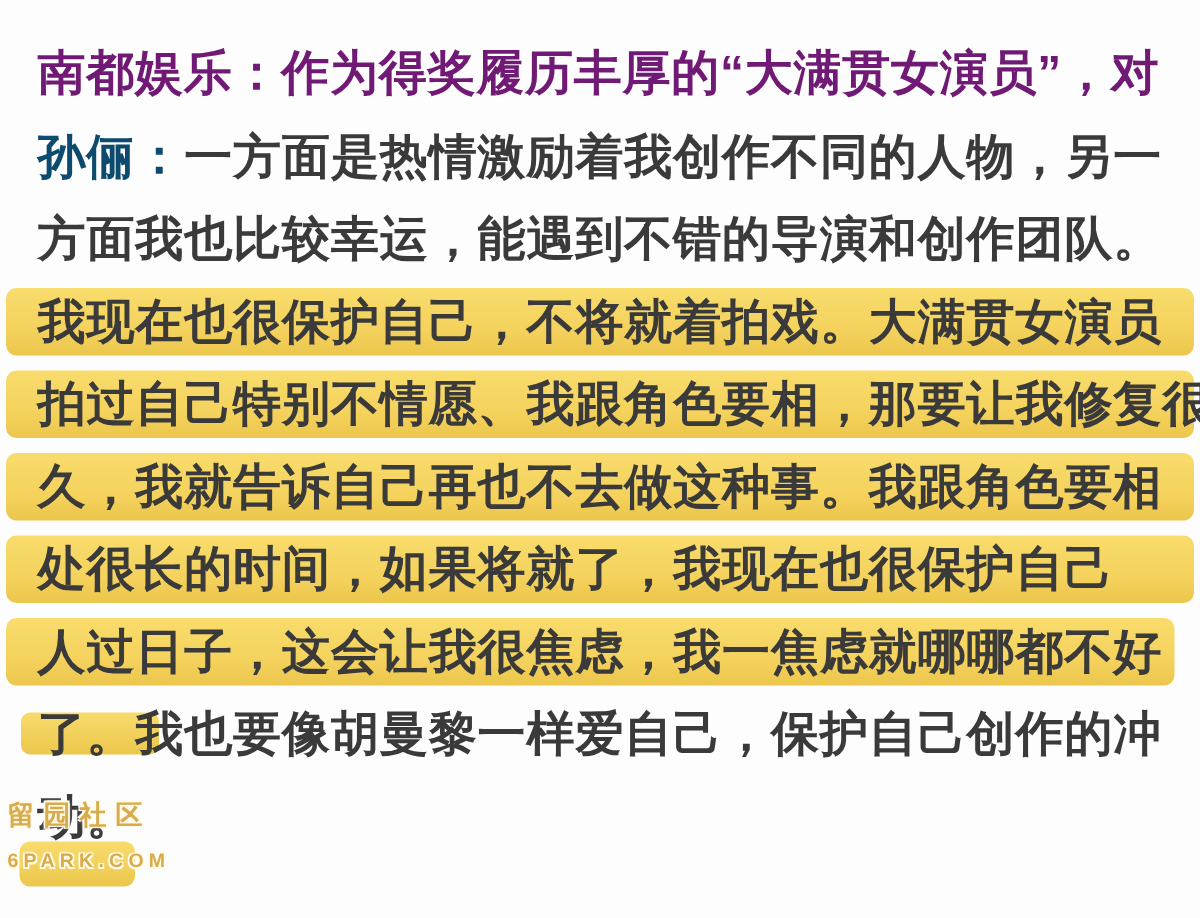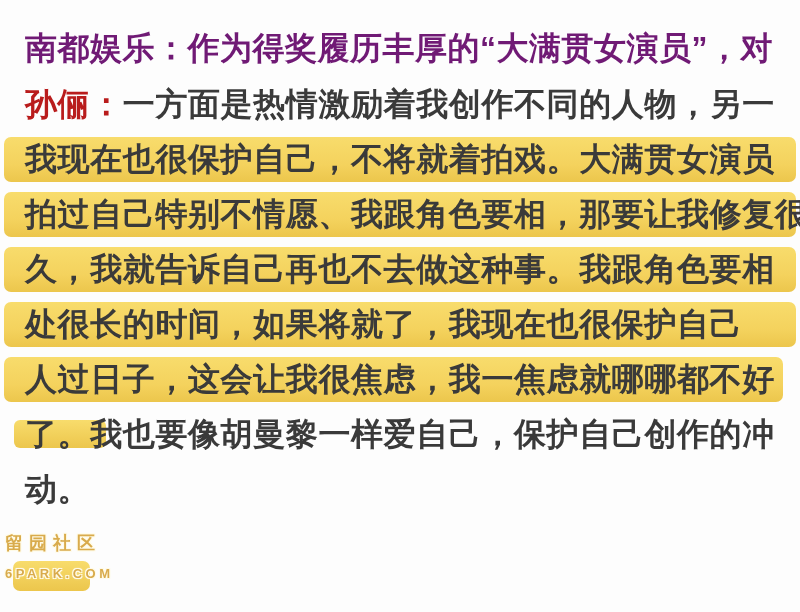--- a/index.html
+++ b/index.html
@@ -31,21 +31,21 @@
     position: relative;
     height: 55px;
     line-height: 55px;
     font-size: 32px;
     font-weight: 600;
     color: #3a3a3a;
     white-space: nowrap;
     letter-spacing: 0.6px;
   }
   .aline .txt { position: relative; z-index: 2; }
-  .speaker { font-weight: 800; color: #b91c1c; }
+  .speaker { font-weight: 800; color: #0c4a6e; }
   
   .aline.hl::before {
     content: "";
     position: absolute;
     left: -21px;
     right: -21px;
     top: 5px;
     bottom: 5px;
     background: linear-gradient(180deg, var(--hl-top, #f8dc6c) 0%, var(--hl, #f4d25d) 62%, var(--hl-bot, #ecc64c) 100%);
     border-radius: 7px;
@@ -119,20 +119,23 @@
 
   <div class="content">
 
     <div class="qline">
       <span class="txt">南都娱乐：作为得奖履历丰厚的“大满贯女演员”，对</span>
     </div>
 
     <div class="aline">
       <span class="txt speaker">孙俪：</span><span class="txt">一方面是热情激励着我创作不同的人物，另一</span>
     </div>
+    <div class="aline">
+      <span class="txt">方面我也比较幸运，能遇到不错的导演和创作团队。</span>
+    </div>
 
     <div class="aline hl">
       <span class="txt">我现在也很保护自己，不将就着拍戏。大满贯女演员</span>
     </div>
     <div class="aline hl">
       <span class="txt">拍过自己特别不情愿、我跟角色要相，那要让我修复很</span>
     </div>
     <div class="aline hl">
       <span class="txt">久，我就告诉自己再也不去做这种事。我跟角色要相</span>
     </div>

